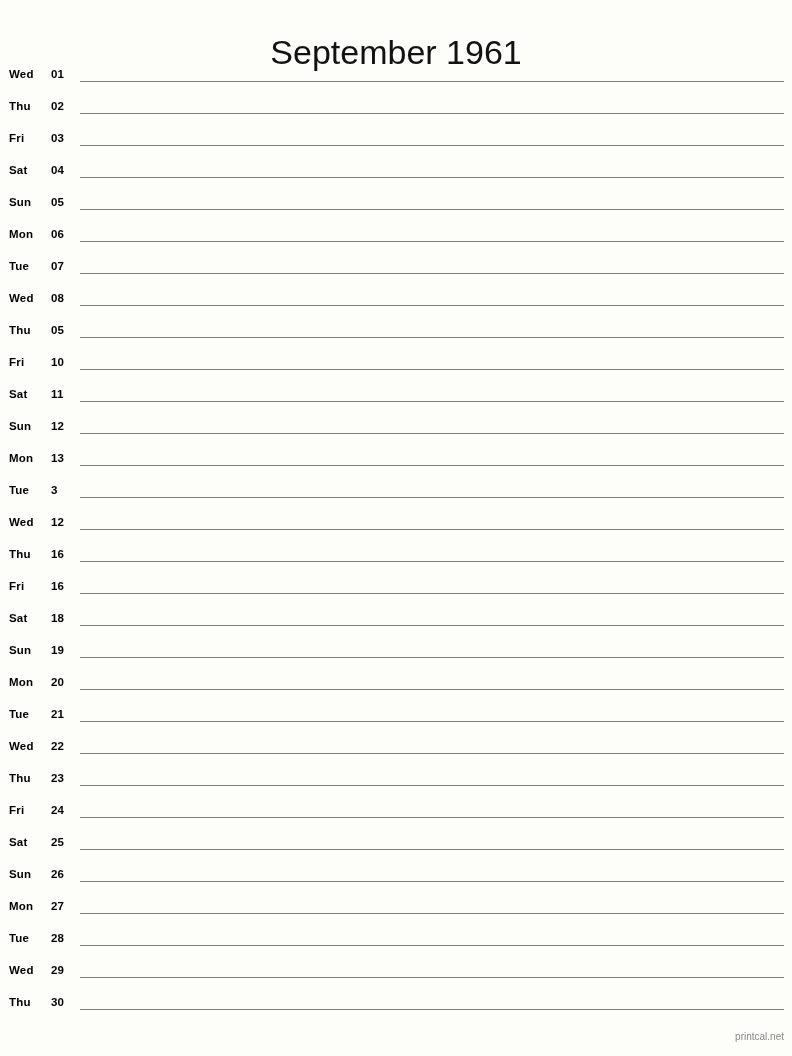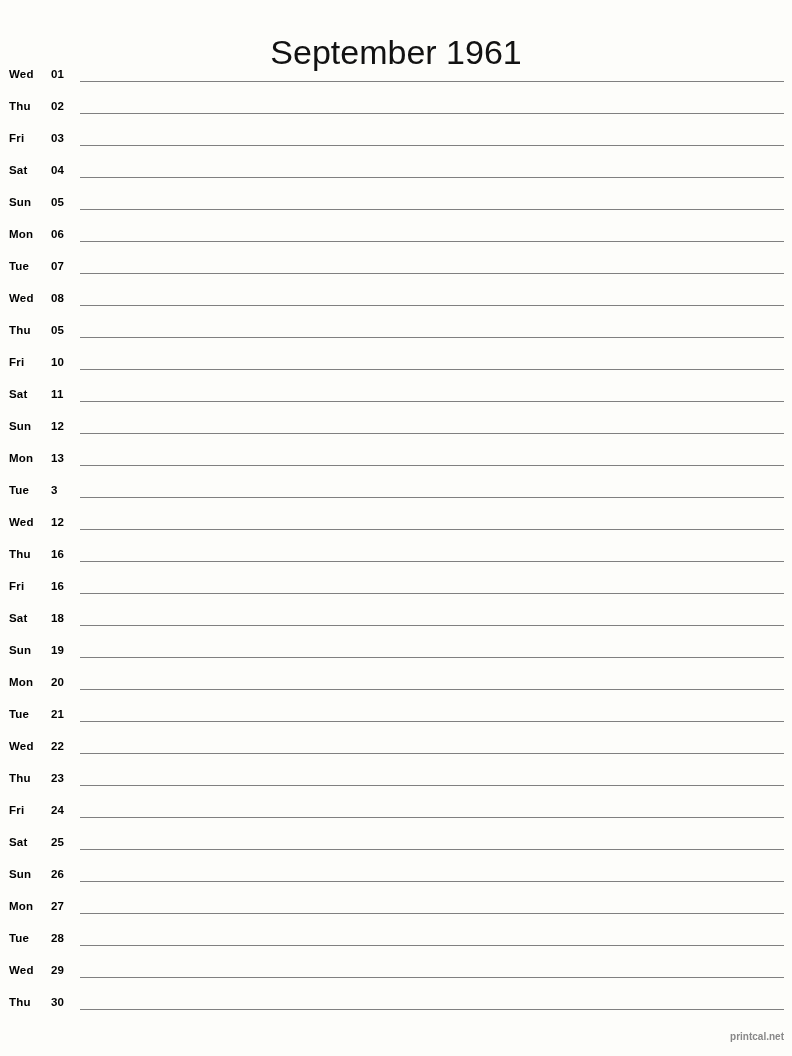--- a/index.html
+++ b/index.html
@@ -86,21 +86,20 @@
   .footer-credit {
     position: absolute;
     left: 0;
     top: 1030px;
     width: 784px;
     text-align: right;
     font-size: 10px;
     color: #888888;
     line-height: 13px;
     white-space: nowrap;
-    font-weight: bold;
   }
 </style>
 </head>
 <body>
 
 <div class="page">
 
   <h1 class="calendar-title">September 1961</h1>
 
   <div class="day-list">

